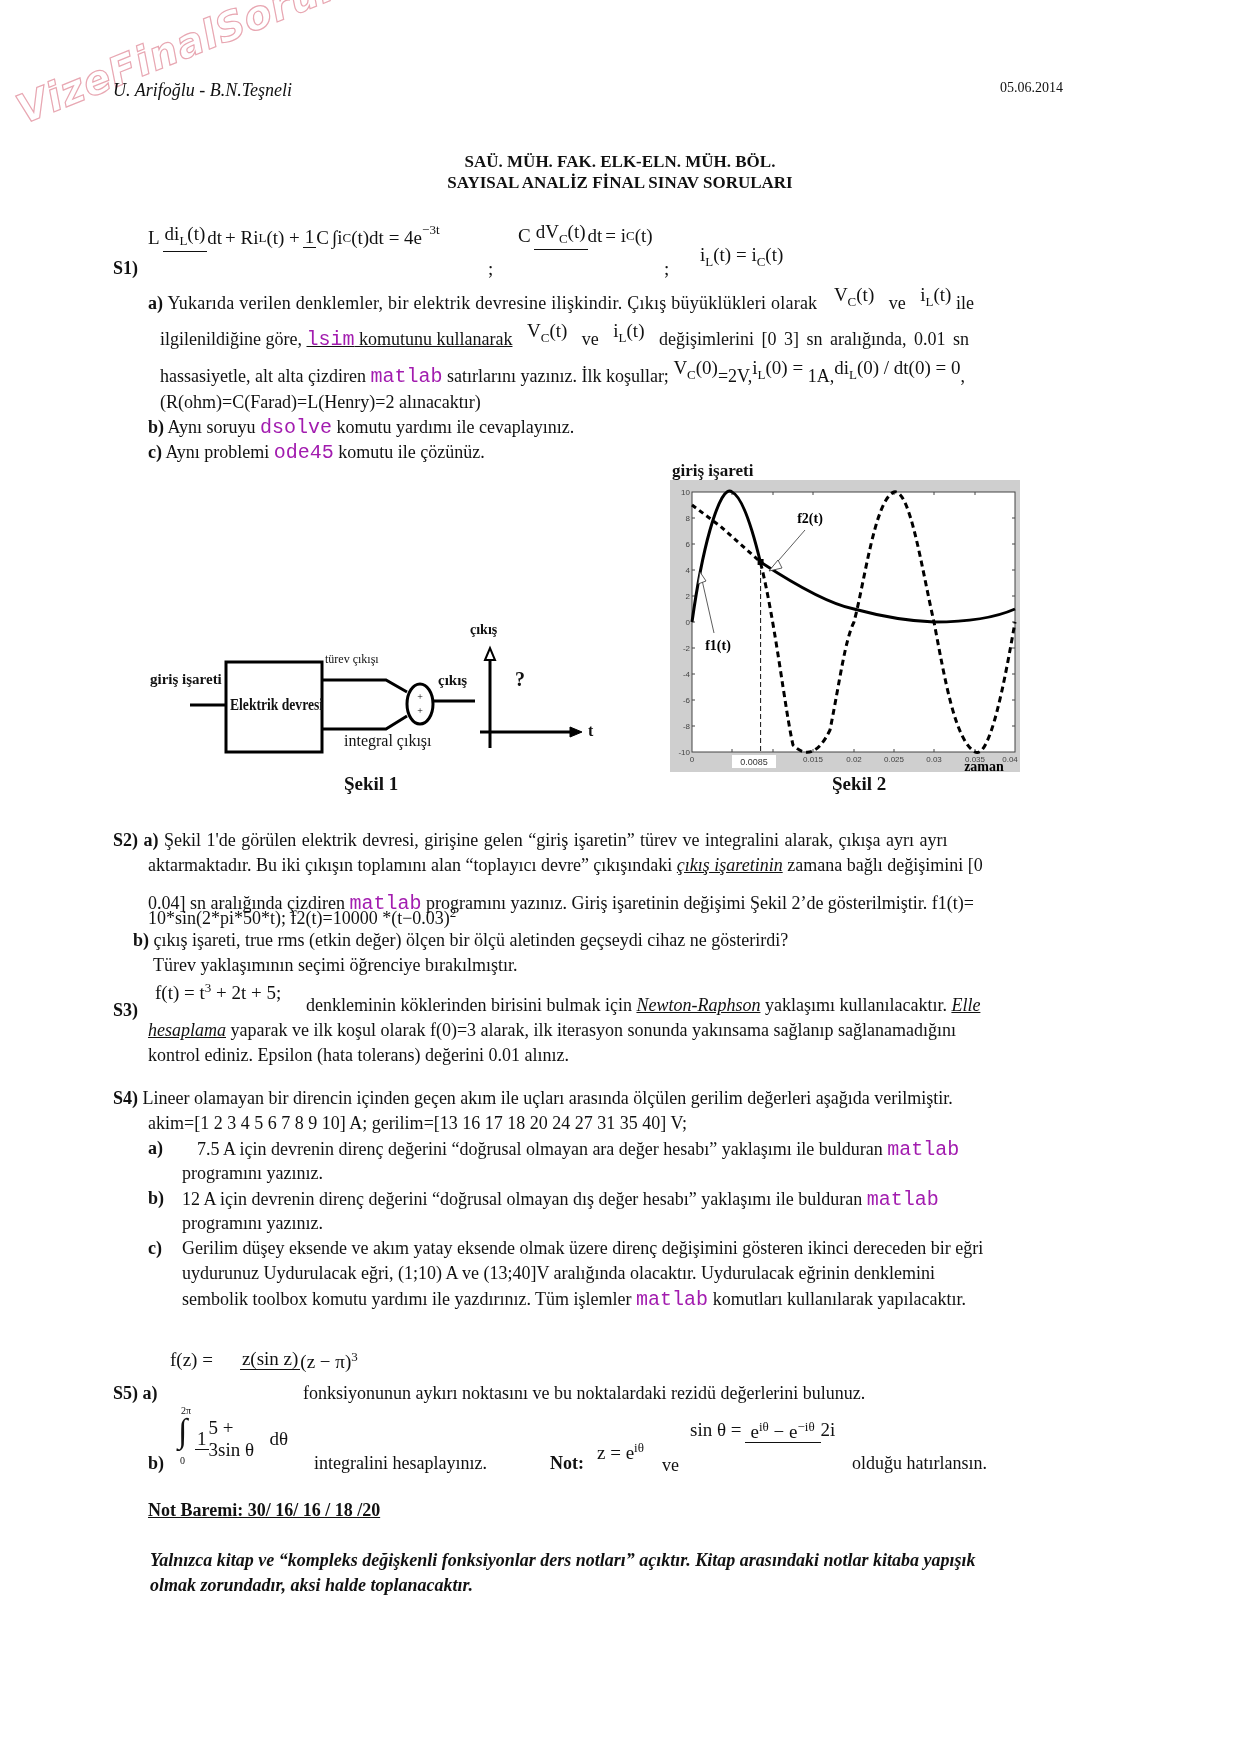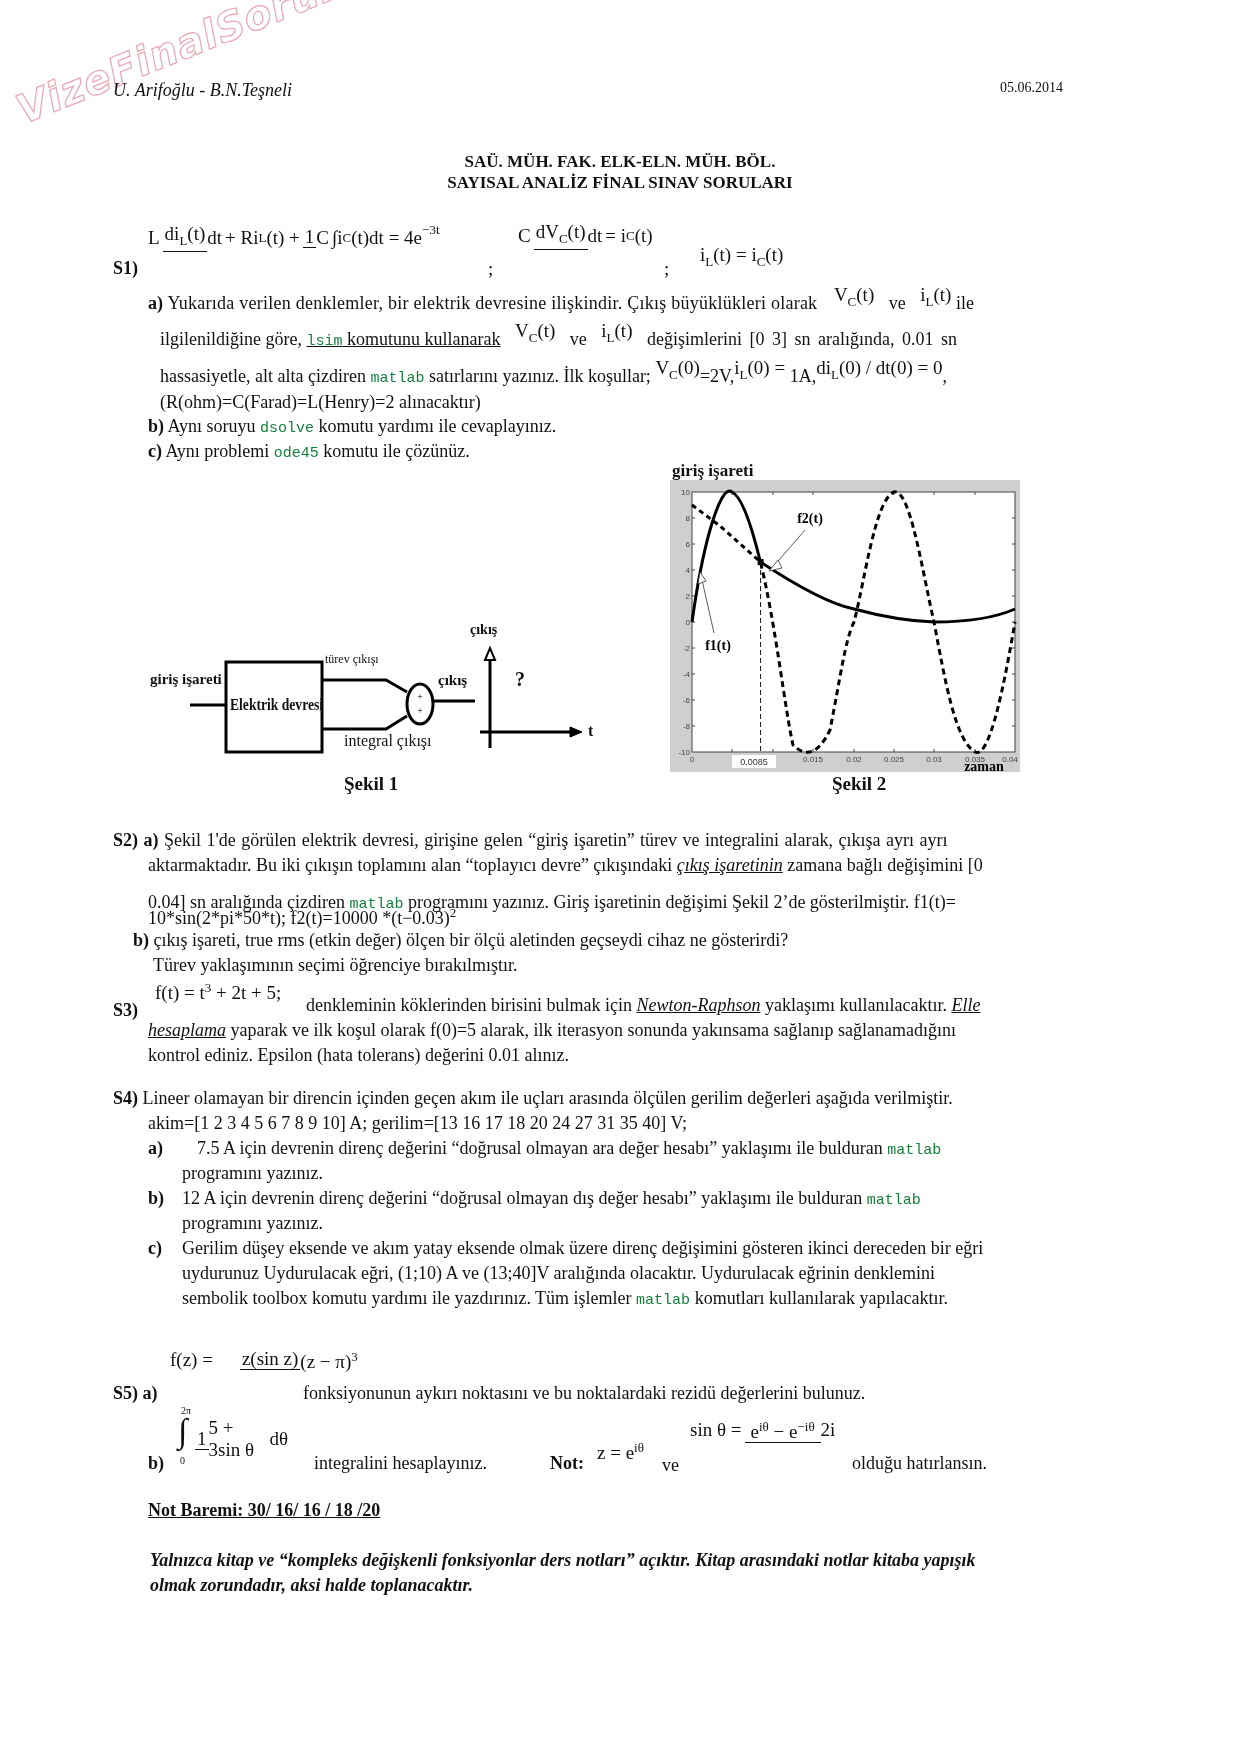--- a/index.html
+++ b/index.html
@@ -1,19 +1,19 @@
 <!DOCTYPE html>
 <html><head>
 <meta charset="utf-8">
 <style>
   html, body { margin:0; padding:0; background:#ffffff; }
   body { width:1240px; height:1755px; position:relative; overflow:hidden;
          font-family:"Liberation Serif", "DejaVu Serif", serif; color:#111; font-size:18px; }
   .abs { position:absolute; }
-  .mono { font-family:"Liberation Mono", "DejaVu Sans Mono", monospace; color:#15803d; font-size:15px; }
+  .mono { font-family:"Liberation Mono", "DejaVu Sans Mono", monospace; color:#a21caf; font-size:20px; }
   .b { font-weight:bold; }
   .u { text-decoration:underline; }
   .i { font-style:italic; }
   .watermark { position:absolute; left:10px; top:90px; transform:rotate(-22deg); transform-origin:left top;
                font-family:"DejaVu Sans", sans-serif; font-weight:bold; font-style:italic; font-size:40px;
                color:transparent; -webkit-text-stroke:1.2px #e8a7b2; letter-spacing:1px; white-space:nowrap; }
   .eq { font-family:"Liberation Serif", serif; font-size:19px; }
   sub, sup { font-size:13px; }
   .frac { display:inline-flex; flex-direction:row; align-items:center; vertical-align:middle; margin:4px 3px; }
   .frac .num { border-bottom:1px solid #111; padding:0 2px; line-height:20px; }
@@ -232,21 +232,21 @@
 <div class="abs" style="left:153px; top:955px;">Türev yaklaşımının seçimi öğrenciye bırakılmıştır.</div>
 
 <div class="abs b" style="left:113px; top:1000px;">S3)</div>
 <div class="abs eq" style="left:155px; top:980px;">
   <span>f(t) = t</span><sup>3</sup><span> + 2t + 5;</span>
 </div>
 <div class="abs" style="left:306px; top:995px; white-space:nowrap;">
   <span>denkleminin köklerinden birisini bulmak için</span> <span class="i u">Newton-Raphson</span> <span>yaklaşımı kullanılacaktır.</span> <span class="i u">Elle</span>
 </div>
 <div class="abs" style="left:148px; top:1020px; white-space:nowrap;">
-  <span class="i u">hesaplama</span><span> yaparak ve ilk koşul olarak f(0)=5 alarak, ilk iterasyon sonunda  yakınsama sağlanıp sağlanamadığını</span>
+  <span class="i u">hesaplama</span><span> yaparak ve ilk koşul olarak f(0)=3 alarak, ilk iterasyon sonunda  yakınsama sağlanıp sağlanamadığını</span>
 </div>
 <div class="abs" style="left:148px; top:1045px;">kontrol ediniz. Epsilon  (hata tolerans)  değerini 0.01 alınız.</div>
 
 <div class="abs" style="left:113px; top:1088px; white-space:nowrap;">
   <span class="b">S4)</span> <span>Lineer olamayan bir direncin içinden geçen akım ile uçları arasında ölçülen gerilim değerleri aşağıda verilmiştir.</span>
 </div>
 <div class="abs" style="left:148px; top:1113px; white-space:nowrap;">akim=[1  2  3  4  5  6  7  8  9  10] A;  gerilim=[13  16  17  18  20  24  27  31  35  40] V;</div>
 <div class="abs b" style="left:148px; top:1138px;">a)</div>
 <div class="abs" style="left:182px; top:1138px; white-space:nowrap;margin-left:15px;">
   <span>7.5 A için devrenin direnç değerini “doğrusal olmayan ara değer hesabı” yaklaşımı ile bulduran</span> <span class="mono">matlab</span>

